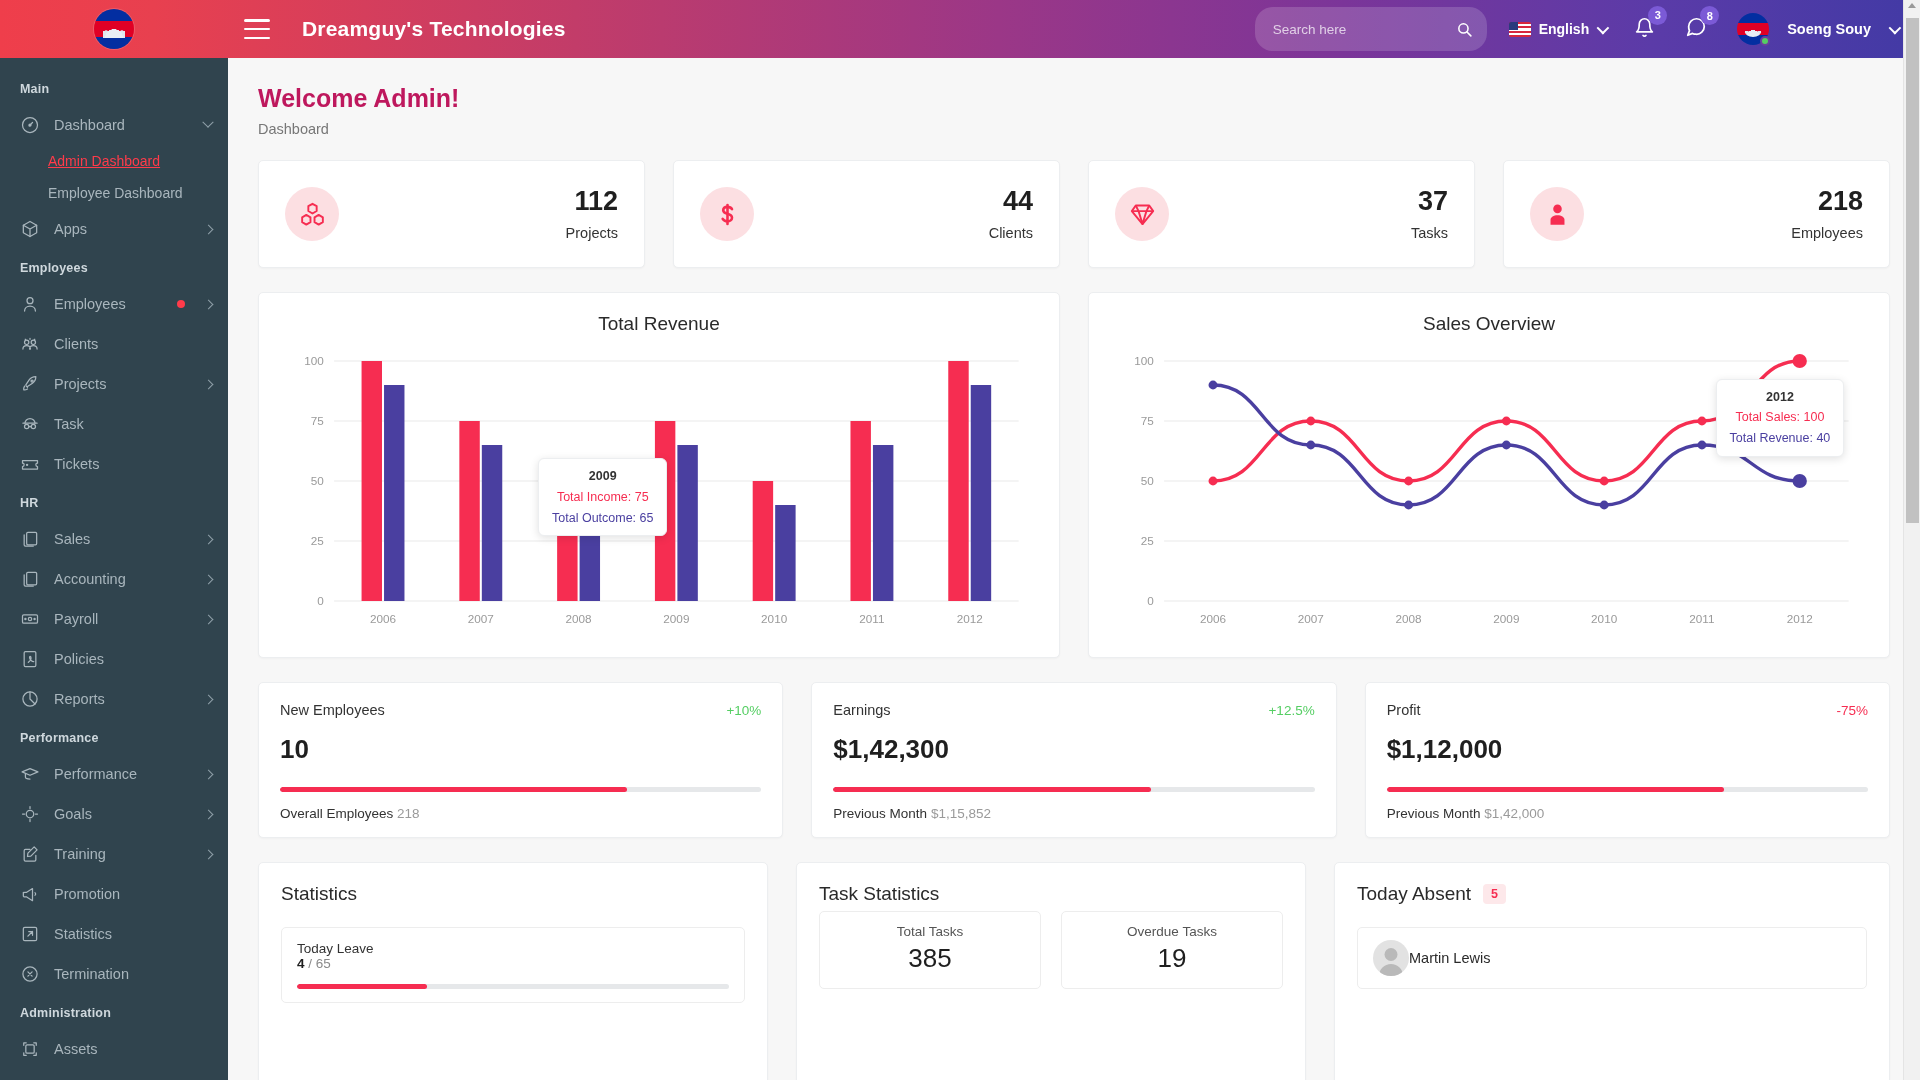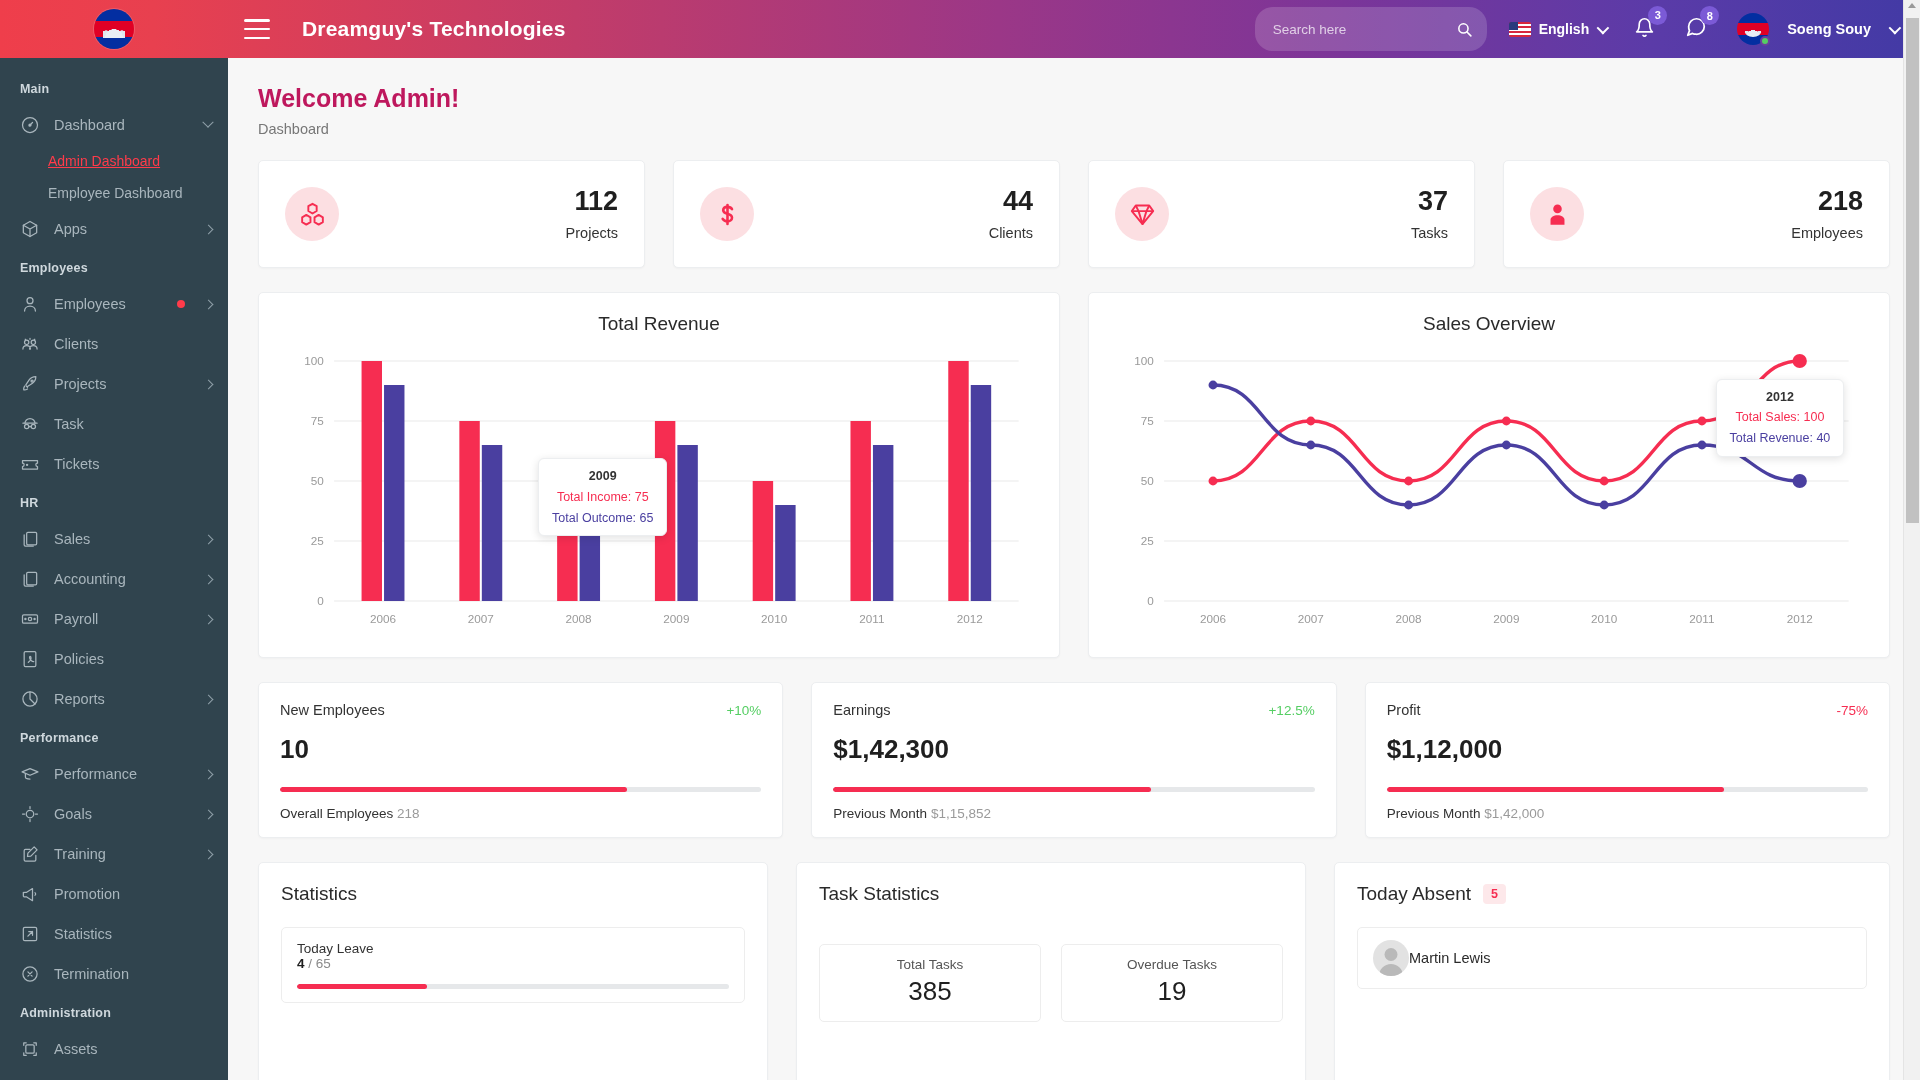--- a/index.html
+++ b/index.html
@@ -215,21 +215,21 @@
     border-radius: 4px; padding: 3px 8px;
   }
   .inner-box {
     border: 1px solid #ededed; border-radius: 5px; margin-top: 22px;
     padding: 13px 15px;
   }
   .leave-row { display: flex; justify-content: flex-end; font-size: 13.5px;
                color: #333; flex-direction: column; }
   .leave-val b { color: #1f1f1f; }
   .leave-val span { color: #8a8a8a; }
-  .task-boxes { display: flex; gap: 20px; margin-top: 39px; }
+  .task-boxes { display: flex; gap: 20px; margin-top: 6px; }
   .task-box { flex: 1; border: 1px solid #ededed; border-radius: 5px;
               padding: 12px 0 14px; text-align: center; }
   .task-lbl { font-size: 13.5px; color: #555; }
   .task-num { font-size: 26px; font-weight: 400; color: #1f1f1f; margin-top: 4px; }
   .absent-row { display: flex; align-items: center; gap: 0;
                 border: 1px solid #ededed; border-radius: 5px;
                 margin-top: 22px; padding: 12px 15px; }
   .av-ph { width: 36px; height: 36px; border-radius: 50%; background: #e2e2e2;
            position: relative; overflow: hidden; flex: 0 0 36px; }
   .av-ph::before { content:""; position:absolute; left:50%; top:8px;

